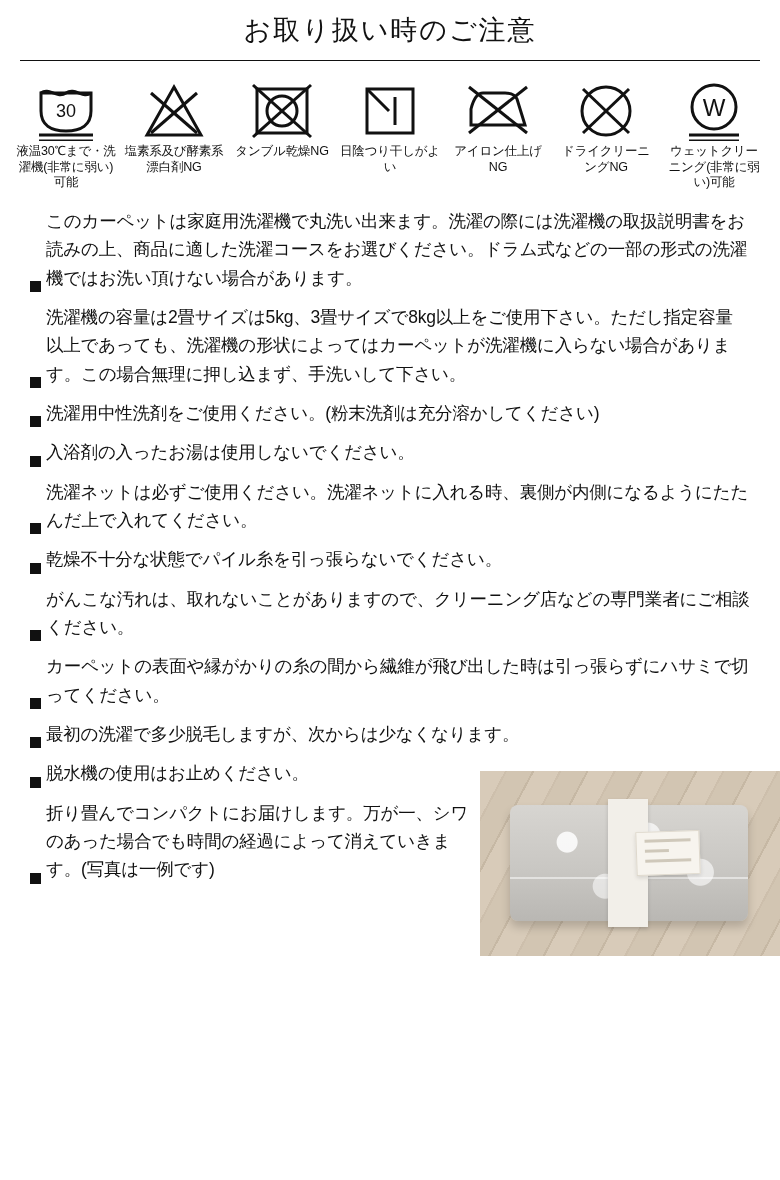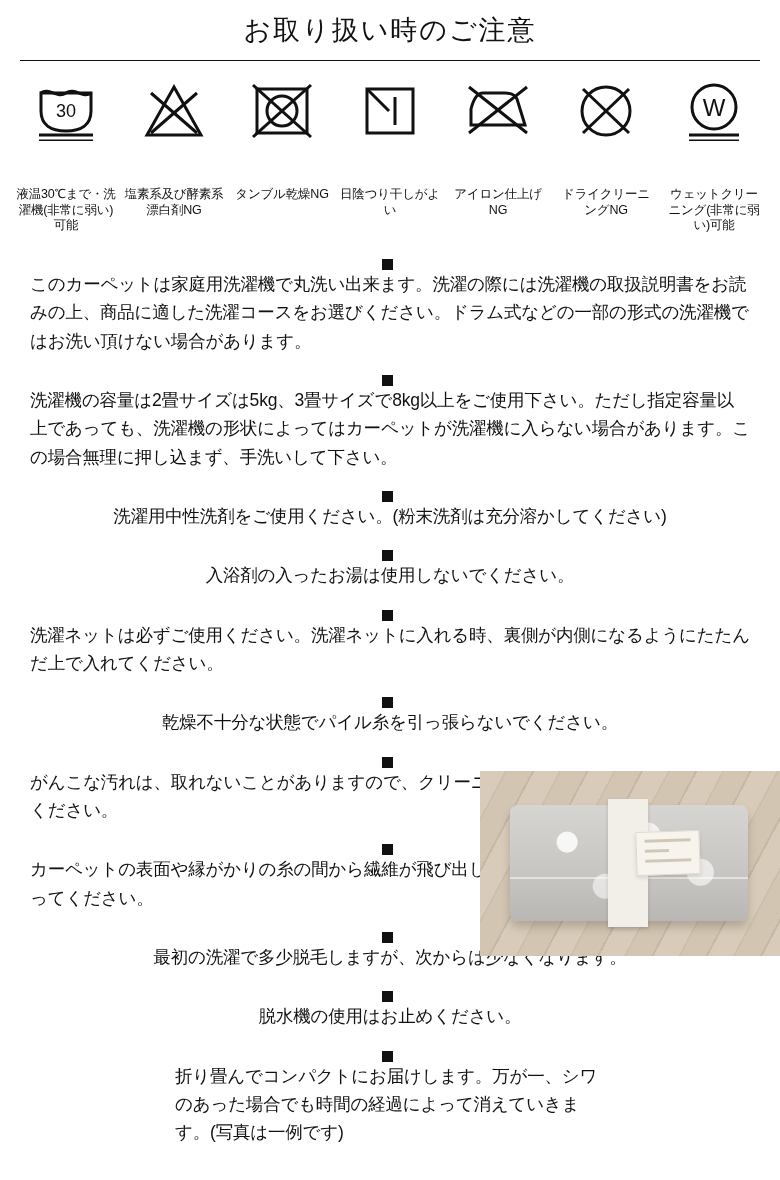--- a/index.html
+++ b/index.html
@@ -42,21 +42,20 @@
     justify-content: space-between;
     align-items: flex-start;
     padding: 18px 16px 0 16px;
     box-sizing: border-box;
   }
   .symbol-item {
     width: 100px;
     display: flex;
     flex-direction: column;
     align-items: center;
-    gap: 43px;
   }
   .symbol-glyph {
     width: 72px;
     height: 64px;
     position: relative;
     display: flex;
     align-items: center;
     justify-content: center;
   }
   .symbol-caption {
@@ -68,27 +67,26 @@
     letter-spacing: -0.2px;
   }
 
   
   .notes {
     padding: 16px 30px 0 30px;
     box-sizing: border-box;
   }
   .note {
     display: flex;
-    align-items: center;
+    align-items: flex-end;
     margin-bottom: 11px;
     font-size: 17.5px;
     line-height: 1.62;
     letter-spacing: -0.2px;
     color: #111;
-    flex-direction: column;
   }
   .note-mark {
     flex: 0 0 auto;
     width: 11px;
     height: 11px;
     background: #111;
     margin-top: 9px;
     margin-right: 5px;
   }
   .note-text {

